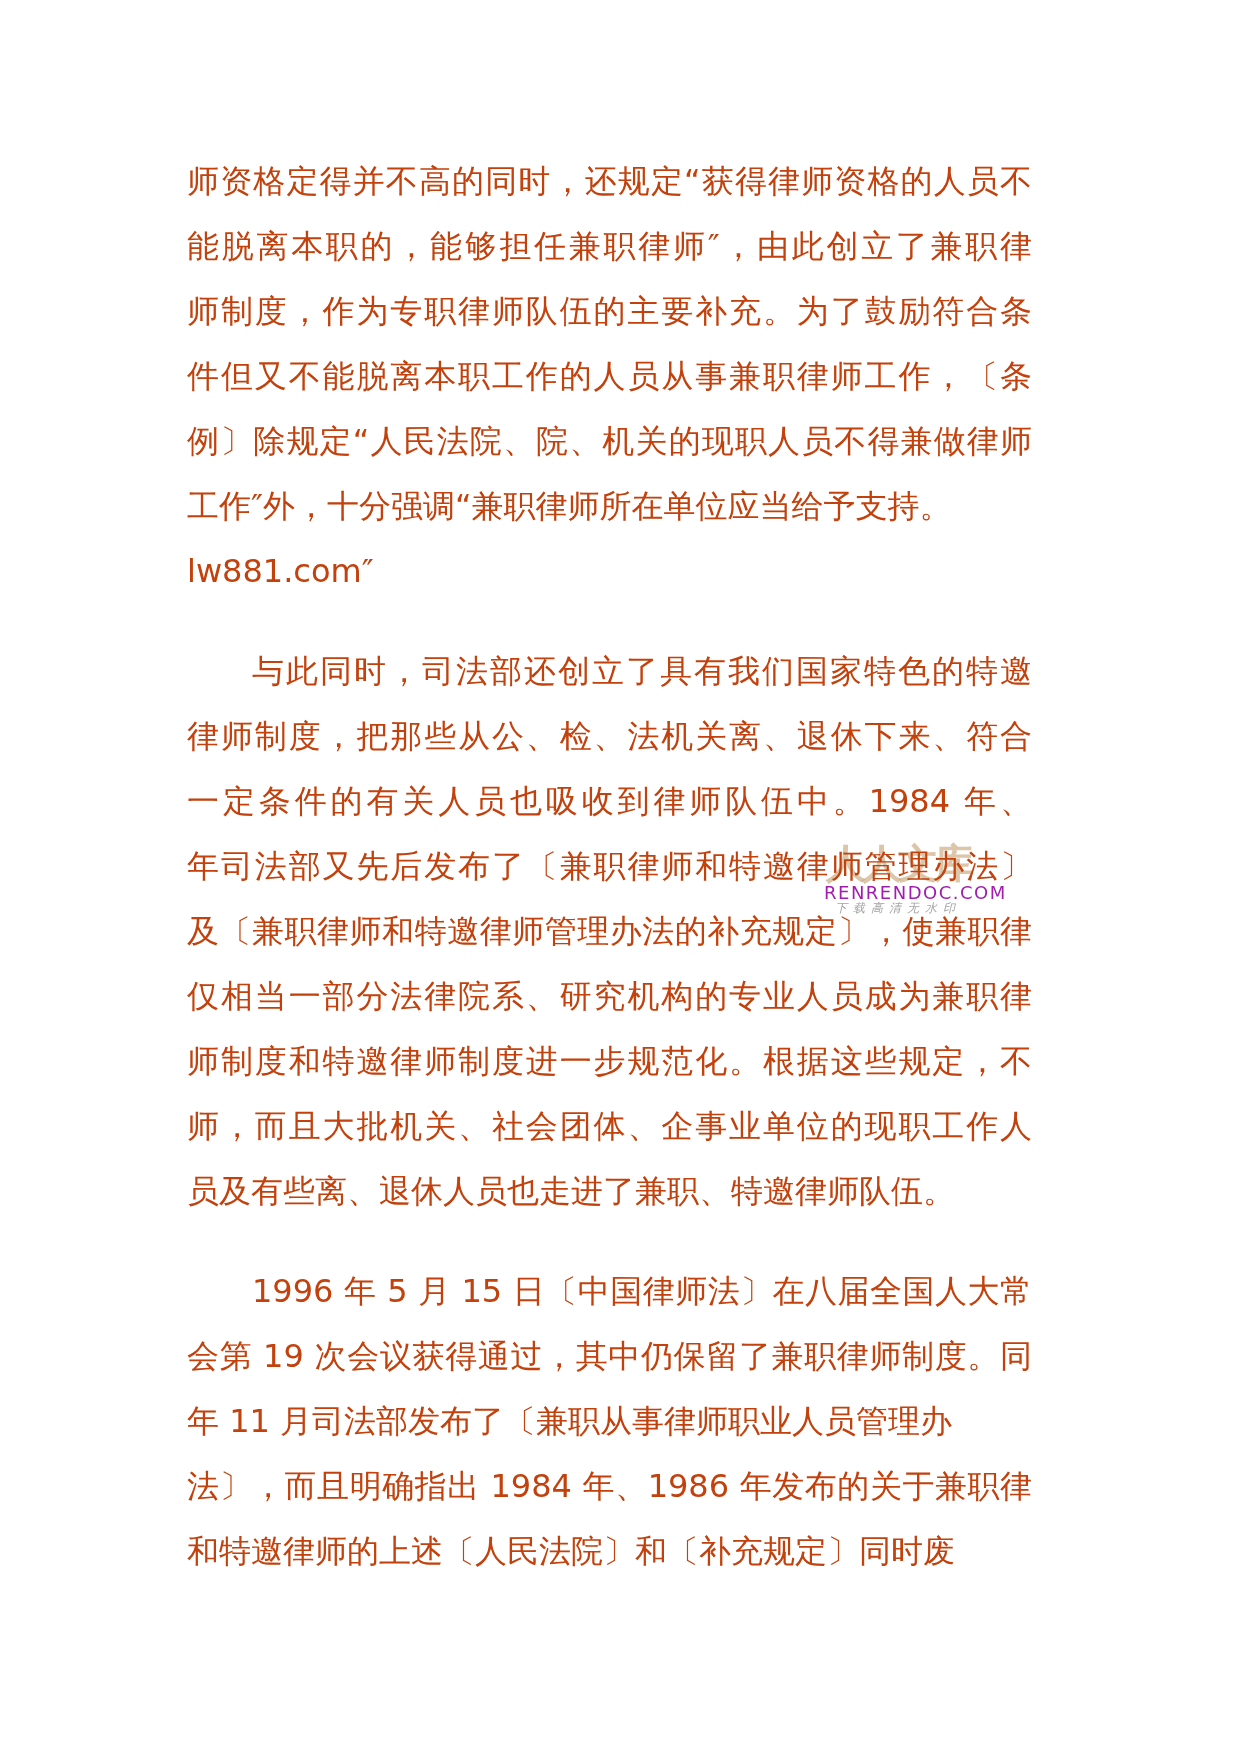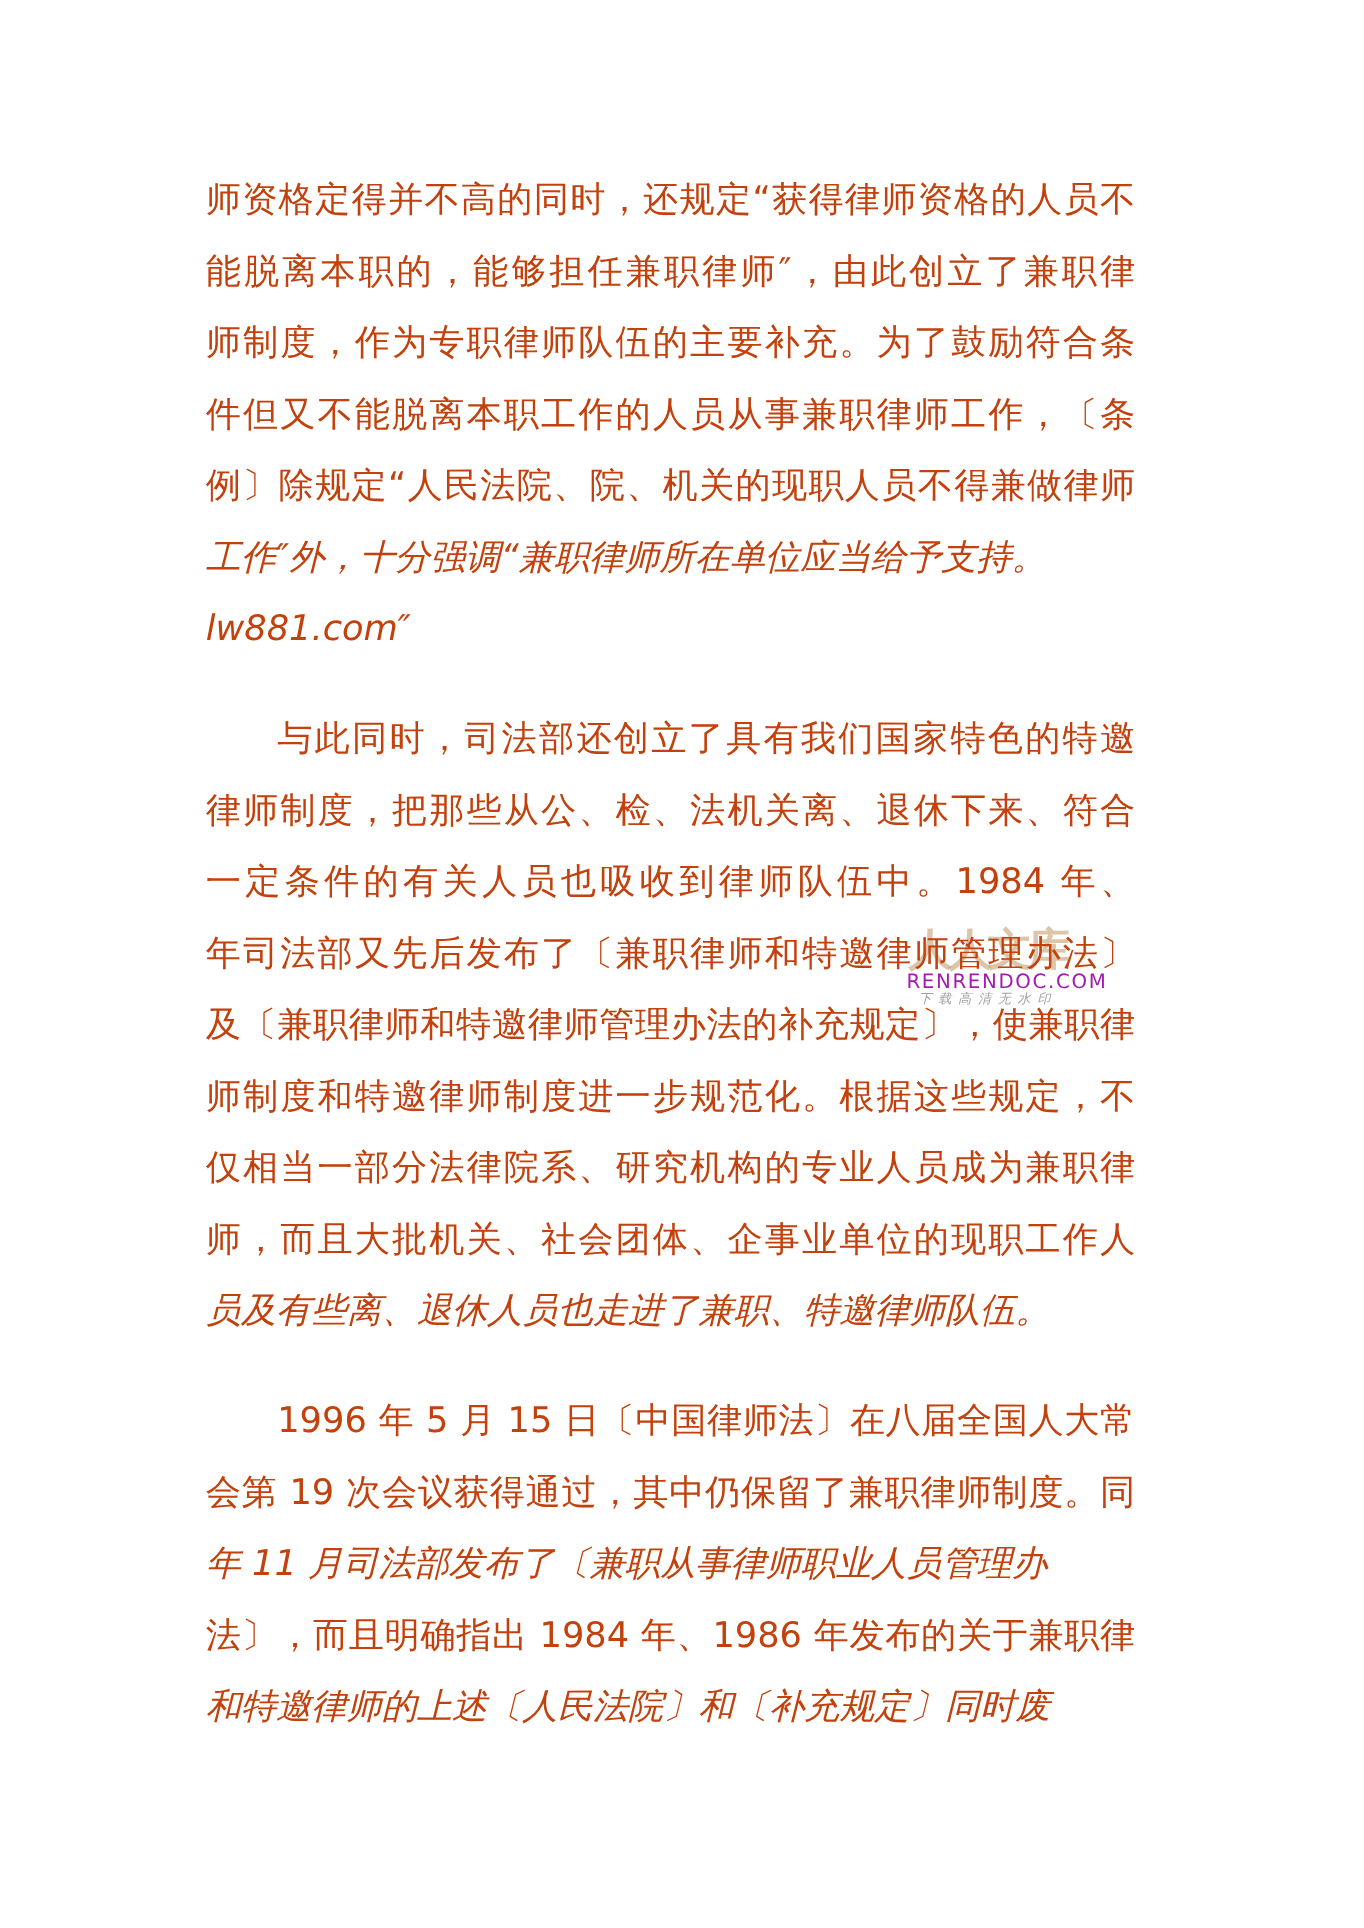--- a/index.html
+++ b/index.html
@@ -32,21 +32,20 @@
     line-height: 65px;
     height: 65px;
     overflow: hidden;
     text-align: justify;
     text-align-last: justify;
     white-space: normal;
   }
   .line.flush {
     text-align: left;
     text-align-last: left;
-    font-style: italic;
   }
   .line.indent {
     text-indent: 65px;
   }
   .watermark {
     position: absolute;
     left: 824px;
     top: 843px;
     width: 148px;
     z-index: 0;
@@ -102,22 +101,22 @@
         <div class="line">例〕除规定“人民法院、院、机关的现职人员不得兼做律师</div>
         <div class="line flush">工作″外，十分强调“兼职律师所在单位应当给予支持。</div>
         <div class="line flush">lw881.com″</div>
       </div>
       <div class="paragraph">
         <div class="line indent">与此同时，司法部还创立了具有我们国家特色的特邀</div>
         <div class="line">律师制度，把那些从公、检、法机关离、退休下来、符合</div>
         <div class="line">一定条件的有关人员也吸收到律师队伍中。1984 年、1986</div>
         <div class="line">年司法部又先后发布了〔兼职律师和特邀律师管理办法〕</div>
         <div class="line">及〔兼职律师和特邀律师管理办法的补充规定〕，使兼职律</div>
+        <div class="line">仅相当一部分法律院系、研究机构的专业人员成为兼职律</div>
         <div class="line">师制度和特邀律师制度进一步规范化。根据这些规定，不</div>
-        <div class="line">仅相当一部分法律院系、研究机构的专业人员成为兼职律</div>
         <div class="line">师，而且大批机关、社会团体、企事业单位的现职工作人</div>
         <div class="line flush">员及有些离、退休人员也走进了兼职、特邀律师队伍。</div>
       </div>
       <div class="paragraph">
         <div class="line indent">1996 年 5 月 15 日〔中国律师法〕在八届全国人大常委</div>
         <div class="line">会第 19 次会议获得通过，其中仍保留了兼职律师制度。同</div>
         <div class="line flush">年 11 月司法部发布了〔兼职从事律师职业人员管理办</div>
         <div class="line">法〕，而且明确指出 1984 年、1986 年发布的关于兼职律师</div>
         <div class="line flush">和特邀律师的上述〔人民法院〕和〔补充规定〕同时废</div>
       </div>

